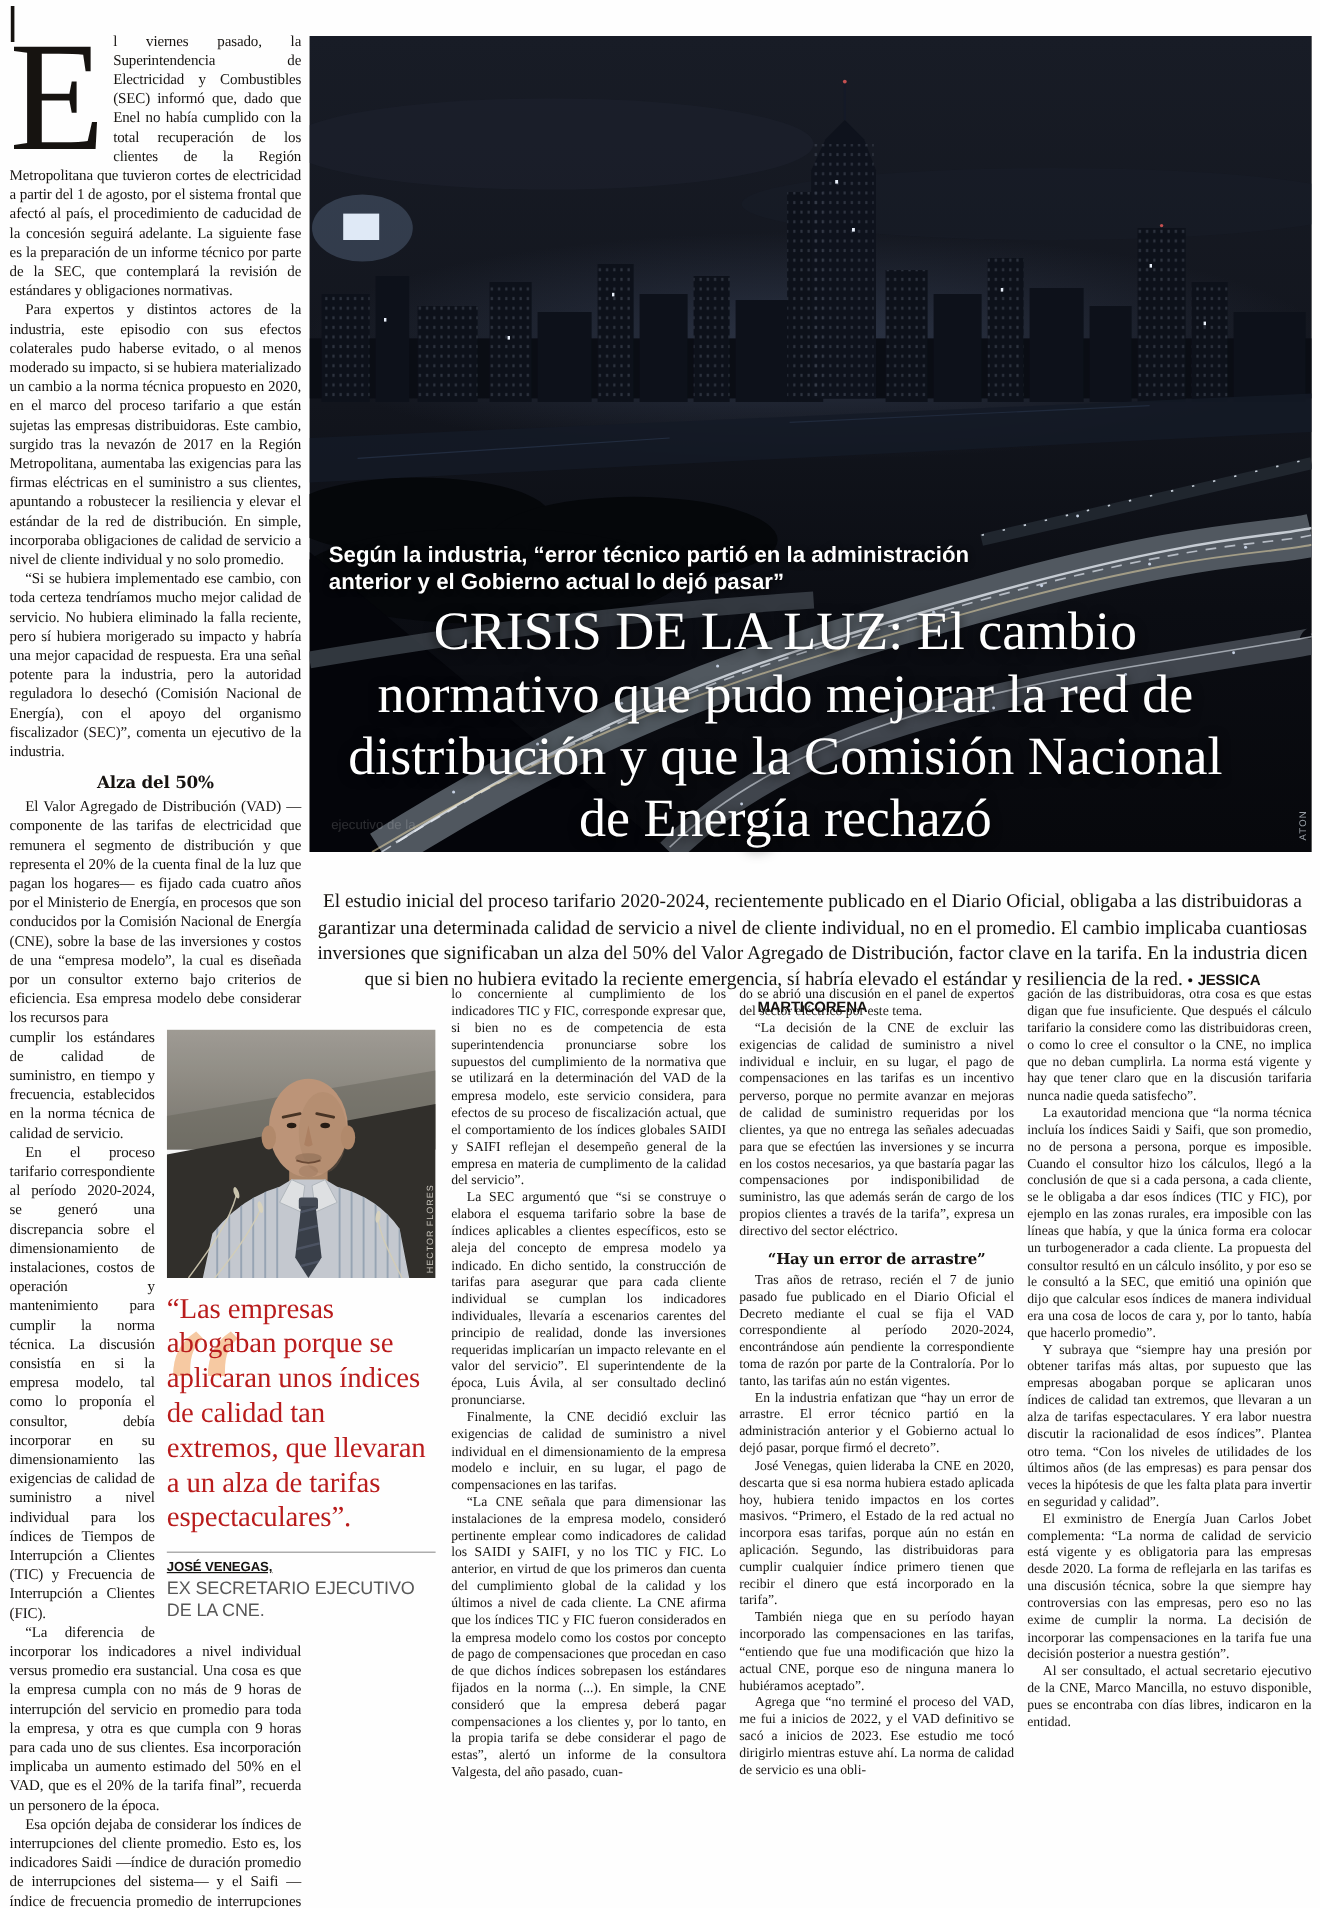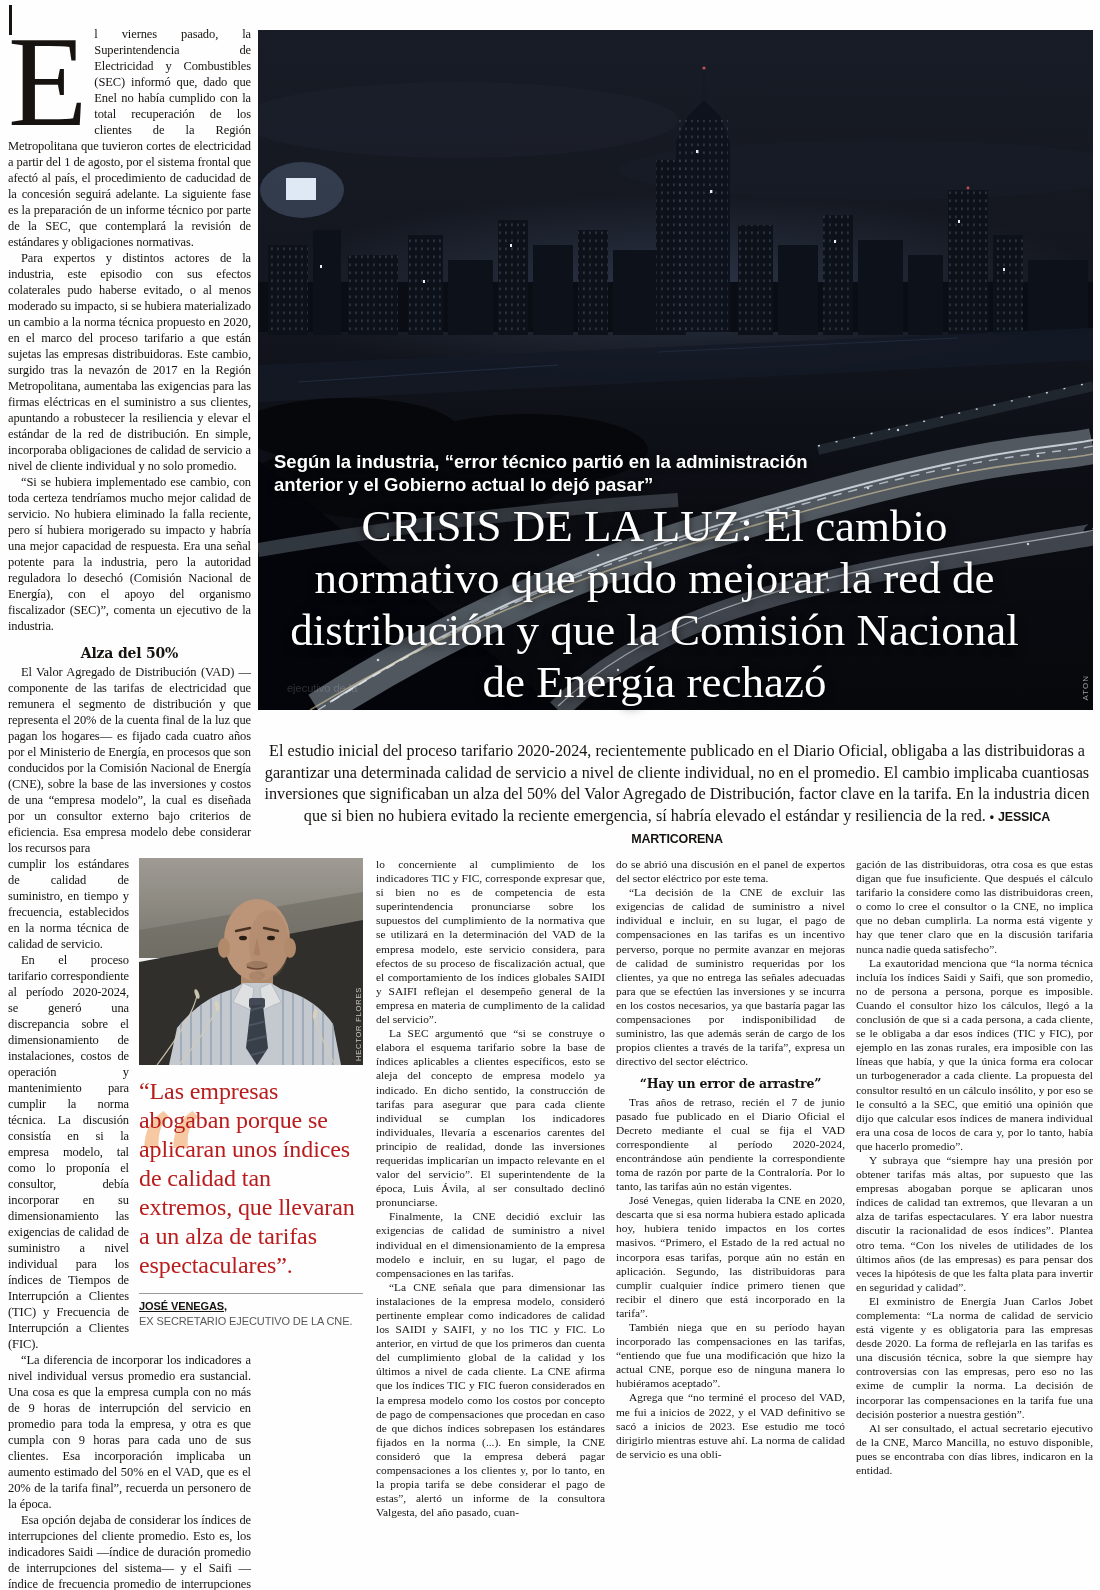--- a/index.html
+++ b/index.html
@@ -15,36 +15,36 @@
 
   #col1 { position:absolute; left:8px; top:26px; width:243px; height:1562px;
           font-size:12.5px; line-height:16px; letter-spacing:-0.1px; }
   .dropcap { float:left; font-size:130px; line-height:102px; padding:4px 7px 6px 0;
              font-family:"Liberation Serif", serif; }
 
   .subhead { font-family:"DejaVu Serif", serif; font-weight:bold; font-size:14px;
              margin:11px 0 3px; text-align:center; letter-spacing:-0.2px; }
   .bodycol .subhead { font-size:12.5px; margin:9px 0 3px; }
 
-  .bodycol { position:absolute; top:857px; width:229px; height:728px; overflow:hidden;
+  .bodycol { position:absolute; top:822px; width:229px; height:728px; overflow:hidden;
              font-size:11.4px; line-height:14.1px; }
   #col2 { left:376px; } #col3 { left:616px; } #col4 { left:856px; width:237px; }
 
   
   .photo-main { position:absolute; left:258px; top:30px; width:835px; height:680px; background:#404040; }
   .photo-main svg { display:block; }
   .kicker { position:absolute; left:16px; top:420px; width:540px;
             font-family:"Liberation Sans", sans-serif; font-weight:bold;
             font-size:18.5px; line-height:23px; color:#fff;
             text-shadow:0 1px 5px rgba(0,0,0,.85); text-align:left; }
   .headline { position:absolute; left:14px; top:470px; width:765px;
               font-family:"Liberation Serif", serif; font-weight:normal;
               font-size:45px; line-height:52px; color:#fff;
               text-shadow:0 2px 10px rgba(0,0,0,.75); text-align:center; }
-  .watermark { position:absolute; left:29px; top:652px; font:11px "Liberation Sans", sans-serif;
+  .watermark { position:absolute; left:18px; top:652px; font:11px "Liberation Sans", sans-serif;
                color:rgba(255,255,255,0.16); }
   .credit-main { position:absolute; right:3px; bottom:10px; writing-mode:vertical-rl;
                  transform:rotate(180deg); font:8px "Liberation Sans", sans-serif;
                  letter-spacing:1px; color:#9aa0a8; }
 
   
   .deck { position:absolute; left:258px; top:741px; width:838px;
           font-size:16.2px; line-height:21.5px; text-align:center; }
   .byline-bullet { font-family:"Liberation Sans", sans-serif; font-weight:bold; font-size:12px; }
   .byline { font-family:"Liberation Sans", sans-serif; font-weight:bold; font-size:12.5px;
@@ -57,21 +57,21 @@
                      transform:rotate(180deg); font:7.5px "Liberation Sans", sans-serif;
                      letter-spacing:.8px; color:#c9c6bd; line-height:1; }
   .pullquote { position:relative; padding-top:12px; text-align:left; }
   .pq-glyph { position:absolute; left:-10px; top:30px; font-size:150px; line-height:1;
               color:#f6c9a2; font-family:"DejaVu Serif", serif; z-index:0; }
   .pq-text { position:relative; z-index:1; font-size:24px; line-height:29px; font-weight:normal;
              color:#b91c1c; }
   .pq-rule { border-top:1px solid #9a9a9a; margin:13px 0 6px; }
   .pq-name { font-family:"Liberation Sans", sans-serif; font-size:11px; font-weight:bold;
              color:#151310; line-height:1.25;text-decoration:underline; }
-  .pq-role { font-family:"Liberation Sans", sans-serif; font-size:11px; color:#585858;
+  .pq-role { font-family:"Liberation Sans", sans-serif; font-size:15px; color:#585858;
              line-height:1.3; }
 </style>
 </head>
 <body>
 
 <div class="page">
 
   <div class="tick"></div>
 
   <div class="photo-main">
@@ -312,20 +312,21 @@
     <p>La SEC argumentó que “si se construye o elabora el esquema tarifario sobre la base de índices aplicables a clientes específicos, esto se aleja del concepto de empresa modelo ya indicado. En dicho sentido, la construcción de tarifas para asegurar que para cada cliente individual se cumplan los indicadores individuales, llevaría a escenarios carentes del principio de realidad, donde las inversiones requeridas implicarían un impacto relevante en el valor del servicio”. El superintendente de la época, Luis Ávila, al ser consultado declinó pronunciarse.</p>
     <p>Finalmente, la CNE decidió excluir las exigencias de calidad de suministro a nivel individual en el dimensionamiento de la empresa modelo e incluir, en su lugar, el pago de compensaciones en las tarifas.</p>
     <p>“La CNE señala que para dimensionar las instalaciones de la empresa modelo, consideró pertinente emplear como indicadores de calidad los SAIDI y SAIFI, y no los TIC y FIC. Lo anterior, en virtud de que los primeros dan cuenta del cumplimiento global de la calidad y los últimos a nivel de cada cliente. La CNE afirma que los índices TIC y FIC fueron considerados en la empresa modelo como los costos por concepto de pago de compensaciones que procedan en caso de que dichos índices sobrepasen los estándares fijados en la norma (...). En simple, la CNE consideró que la empresa deberá pagar compensaciones a los clientes y, por lo tanto, en la propia tarifa se debe considerar el pago de estas”, alertó un informe de la consultora Valgesta, del año pasado, cuan-</p>
   </div>
 
   <div id="col3" class="bodycol textflow">
     <p class="flush">do se abrió una discusión en el panel de expertos del sector eléctrico por este tema.</p>
     <p>“La decisión de la CNE de excluir las exigencias de calidad de suministro a nivel individual e incluir, en su lugar, el pago de compensaciones en las tarifas es un incentivo perverso, porque no permite avanzar en mejoras de calidad de suministro requeridas por los clientes, ya que no entrega las señales adecuadas para que se efectúen las inversiones y se incurra en los costos necesarios, ya que bastaría pagar las compensaciones por indisponibilidad de suministro, las que además serán de cargo de los propios clientes a través de la tarifa”, expresa un directivo del sector eléctrico.</p>
     <h3 class="subhead">“Hay un error de arrastre”</h3>
     <p>Tras años de retraso, recién el 7 de junio pasado fue publicado en el Diario Oficial el Decreto mediante el cual se fija el VAD correspondiente al período 2020-2024, encontrándose aún pendiente la correspondiente toma de razón por parte de la Contraloría. Por lo tanto, las tarifas aún no están vigentes.</p>
+    <p>En la industria enfatizan que “hay un error de arrastre. El error técnico partió en la administración anterior y el Gobierno actual lo dejó pasar, porque firmó el decreto”.</p>
     <p>José Venegas, quien lideraba la CNE en 2020, descarta que si esa norma hubiera estado aplicada hoy, hubiera tenido impactos en los cortes masivos. “Primero, el Estado de la red actual no incorpora esas tarifas, porque aún no están en aplicación. Segundo, las distribuidoras para cumplir cualquier índice primero tienen que recibir el dinero que está incorporado en la tarifa”.</p>
     <p>También niega que en su período hayan incorporado las compensaciones en las tarifas, “entiendo que fue una modificación que hizo la actual CNE, porque eso de ninguna manera lo hubiéramos aceptado”.</p>
     <p>Agrega que “no terminé el proceso del VAD, me fui a inicios de 2022, y el VAD definitivo se sacó a inicios de 2023. Ese estudio me tocó dirigirlo mientras estuve ahí. La norma de calidad de servicio es una obli-</p>
   </div>
 
   <div id="col4" class="bodycol textflow">
     <p class="flush">gación de las distribuidoras, otra cosa es que estas digan que fue insuficiente. Que después el cálculo tarifario la considere como las distribuidoras creen, o como lo cree el consultor o la CNE, no implica que no deban cumplirla. La norma está vigente y hay que tener claro que en la discusión tarifaria nunca nadie queda satisfecho”.</p>
     <p>La exautoridad menciona que “la norma técnica incluía los índices Saidi y Saifi, que son promedio, no de persona a persona, porque es imposible. Cuando el consultor hizo los cálculos, llegó a la conclusión de que si a cada persona, a cada cliente, se le obligaba a dar esos índices (TIC y FIC), por ejemplo en las zonas rurales, era imposible con las líneas que había, y que la única forma era colocar un turbogenerador a cada cliente. La propuesta del consultor resultó en un cálculo insólito, y por eso se le consultó a la SEC, que emitió una opinión que dijo que calcular esos índices de manera individual era una cosa de locos de cara y, por lo tanto, había que hacerlo promedio”.</p>
     <p>Y subraya que “siempre hay una presión por obtener tarifas más altas, por supuesto que las empresas abogaban porque se aplicaran unos índices de calidad tan extremos, que llevaran a un alza de tarifas espectaculares. Y era labor nuestra discutir la racionalidad de esos índices”. Plantea otro tema. “Con los niveles de utilidades de los últimos años (de las empresas) es para pensar dos veces la hipótesis de que les falta plata para invertir en seguridad y calidad”.</p>
     <p>El exministro de Energía Juan Carlos Jobet complementa: “La norma de calidad de servicio está vigente y es obligatoria para las empresas desde 2020. La forma de reflejarla en las tarifas es una discusión técnica, sobre la que siempre hay controversias con las empresas, pero eso no las exime de cumplir la norma. La decisión de incorporar las compensaciones en la tarifa fue una decisión posterior a nuestra gestión”.</p>

